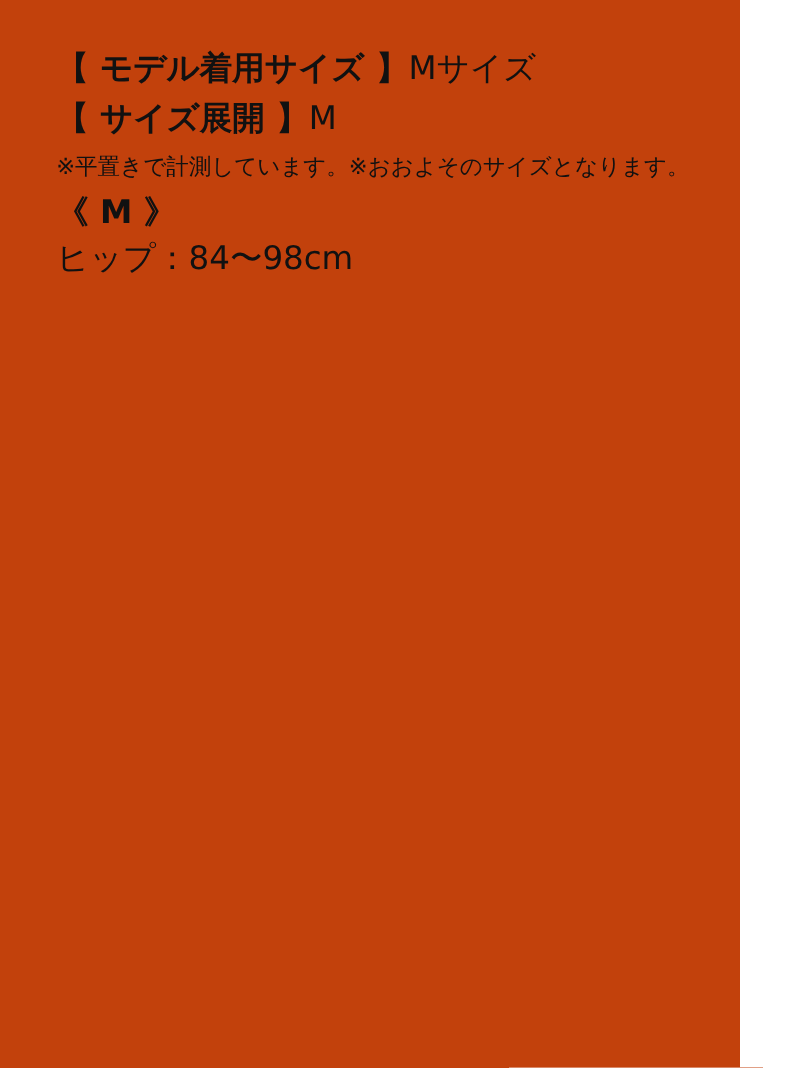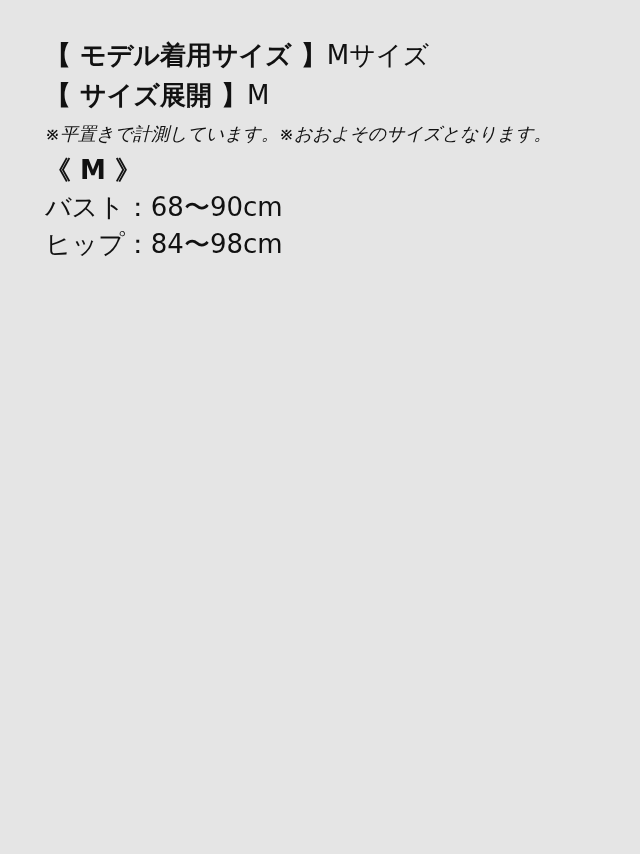--- a/index.html
+++ b/index.html
@@ -10,42 +10,41 @@
     width: 640px;
     height: 854px;
     background: #ffffff;
     overflow: hidden;
     font-family: "DejaVu Sans", "Liberation Sans", sans-serif;
     color: #111111;
     -webkit-font-smoothing: antialiased;
   }
   .size-page {
     box-sizing: border-box;
-    width: 640px;
+    width: 592px;
     height: 854px;
     padding: 35px 20px 0 45px;
-    background: #e5e5e5;
+    background: #c2410c;
   }
   .line {
     font-size: 26px;
     line-height: 37px;
     white-space: nowrap;
     font-weight: 400;
   }
   .h-line {
     line-height: 40px;
   }
   .bold {
     font-weight: 700;
   }
   .note-line {
     font-size: 18px;
     line-height: 37px;
     white-space: nowrap;
-    font-style: italic;
   }
   .spacer {
     height: 33px;
   }
 </style>
 </head>
 <body style="background: rgb(255, 255, 255); color: rgb(17, 17, 17);">
 
 <div class="size-page">
 
@@ -56,21 +55,20 @@
   <div class="line h-line">
     <span class="bold">【 サイズ展開 】</span><span>M</span>
   </div>
 
 
   <div class="note-line">※平置きで計測しています。※おおよそのサイズとなります。</div>
 
   <div class="line bold">《 M 》</div>
 
 
-  <div class="line">バスト：68〜90cm</div>
 
 
   <div class="line">ヒップ：84〜98cm</div>
 
   <div class="spacer"></div>
 
 
 
 
 

